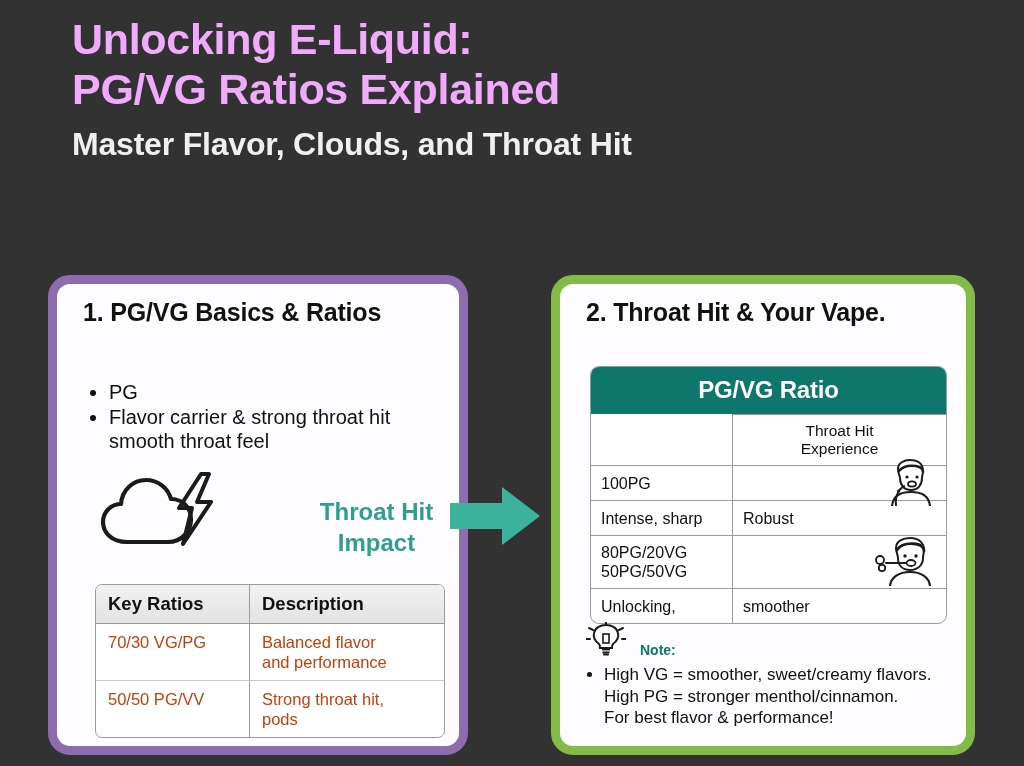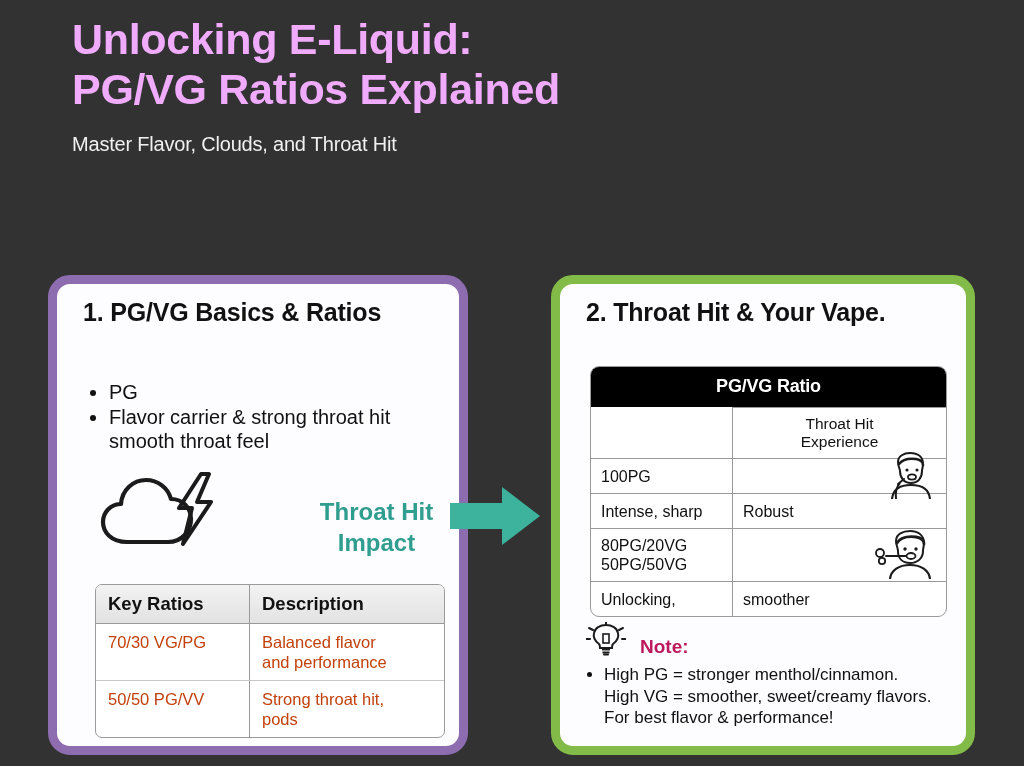--- a/index.html
+++ b/index.html
@@ -11,21 +11,21 @@
   }
   .slide{position:relative;width:1024px;height:766px;}
 
   
   .header{position:absolute;left:72px;top:14px;width:880px;}
   .title-line{
     color:#f0abfc;font-weight:bold;font-size:43px;line-height:50px;
     letter-spacing:-0.3px;white-space:pre;
   }
   .subtitle{
-    color:#f0f0f0;font-weight:normal;font-size:20px;line-height:40px;
+    color:#f0f0f0;font-weight:bold;font-size:32px;line-height:40px;
     margin-top:10px;letter-spacing:-0.2px;white-space:pre;
   }
 
   
   .card{
     position:absolute;background:#fdfcfe;border-radius:22px;box-sizing:border-box;
   }
   .card-left{
     left:48px;top:275px;width:420px;height:480px;
     border:9px solid #8e6cb0;
@@ -76,38 +76,38 @@
   .ratio-table tr:last-child td{border-bottom:none;}
   .ratio-table .col-a{width:129px;border-right:1px solid #9a9a9a;}
   .ratio-table th.col-a{border-right:1px solid #9a9a9a;}
 
   
   .hit-table{
     position:absolute;left:30px;top:82px;width:355px;
     border:1px solid #9a9a9a;border-radius:9px;overflow:hidden;background:#fff;
   }
   .hit-head{
-    background:#000000;color:#ffffff;font-weight:bold;font-size:18px;
+    background:#0f766e;color:#ffffff;font-weight:bold;font-size:24px;
     text-align:center;padding:9px 0 10px;letter-spacing:-0.2px;
   }
   .hit-table table{width:100%;table-layout:fixed;}
   .hit-table td{
     font-size:16px;color:#111;border-top:1px solid #9a9a9a;
     padding:7px 10px;vertical-align:middle;line-height:19px;height:20px;
   }
   .hit-table td.c1{width:121px;border-right:1px solid #9a9a9a;}
   .hit-table td.c2{position:relative;}
   .hit-table tr.head-sub td{text-align:center;font-size:15.5px;line-height:18px;}
   .hit-table tr.head-sub td.c1{border-top:none;}
   .person{position:absolute;right:6px;top:50%;transform:translateY(-50%);}
 
   
   .note{position:absolute;left:26px;top:338px;width:372px;}
   .note-head{display:flex;align-items:flex-end;height:38px;}
-  .note-title{font-weight:bold;font-size:19px;color:#be185d;margin-left:14px;margin-bottom:2px;}
+  .note-title{font-weight:bold;font-size:14px;color:#0f766e;margin-left:14px;margin-bottom:2px;}
   .note-body{
     font-size:17px;line-height:21.5px;color:#111;margin-top:4px;
   }
   .note-body ul{margin:0;padding-left:18px;}
   .note-body li{margin:0;}
   svg{display:block;}
 </style>
 </head>
 <body>
 
@@ -264,22 +264,22 @@
             <path d="M36 17 L40 17" stroke="#1b1b1b" stroke-width="2" stroke-linecap="round"></path>
             <path d="M4 17 L0 17" stroke="#1b1b1b" stroke-width="2" stroke-linecap="round"></path>
             <path d="M20 2 L20 -1" stroke="#1b1b1b" stroke-width="2" stroke-linecap="round"></path>
           </svg>
         </span>
         <span class="note-title">Note:</span>
       </div>
       <div class="note-body">
         <ul>
           <li>
+            <div>High VG = smoother, sweet/creamy flavors.</div>
             <div>High PG = stronger menthol/cinnamon.</div>
-            <div>High VG = smoother, sweet/creamy flavors.</div>
             <div>For best flavor &amp; performance!</div>
           </li>
         </ul>
       </div>
     </div>
   </div>
 
 </div>
 
 </body></html>

